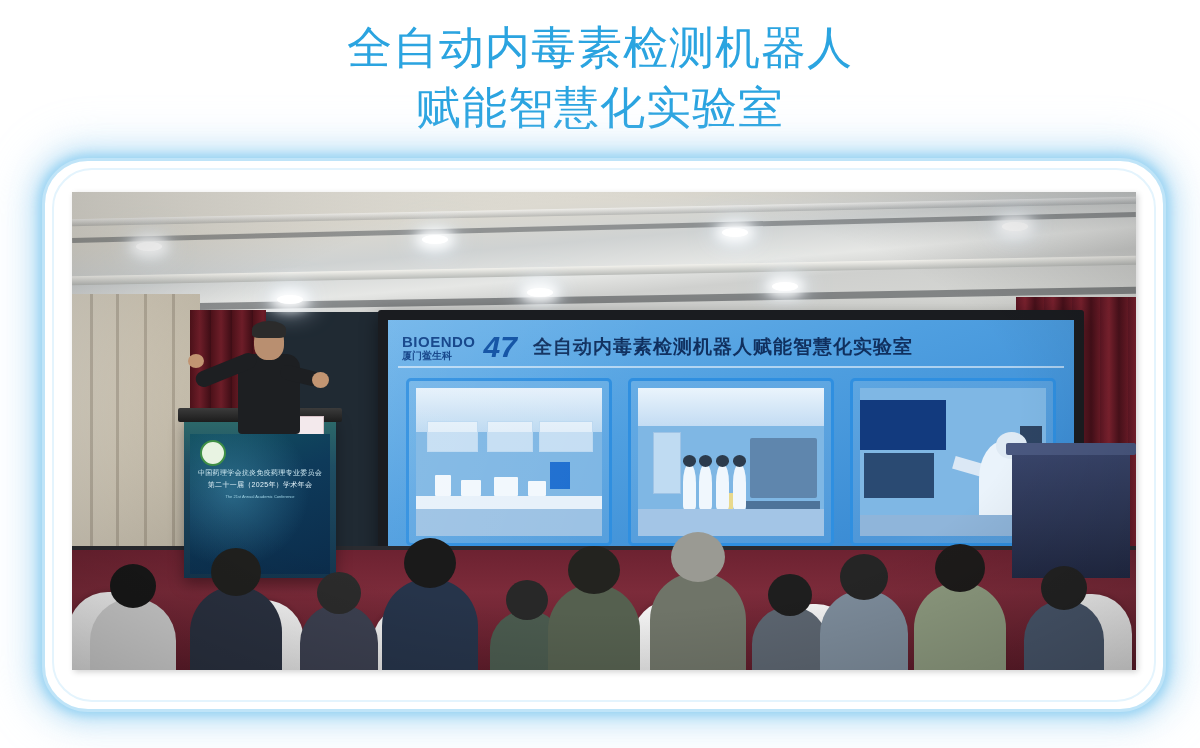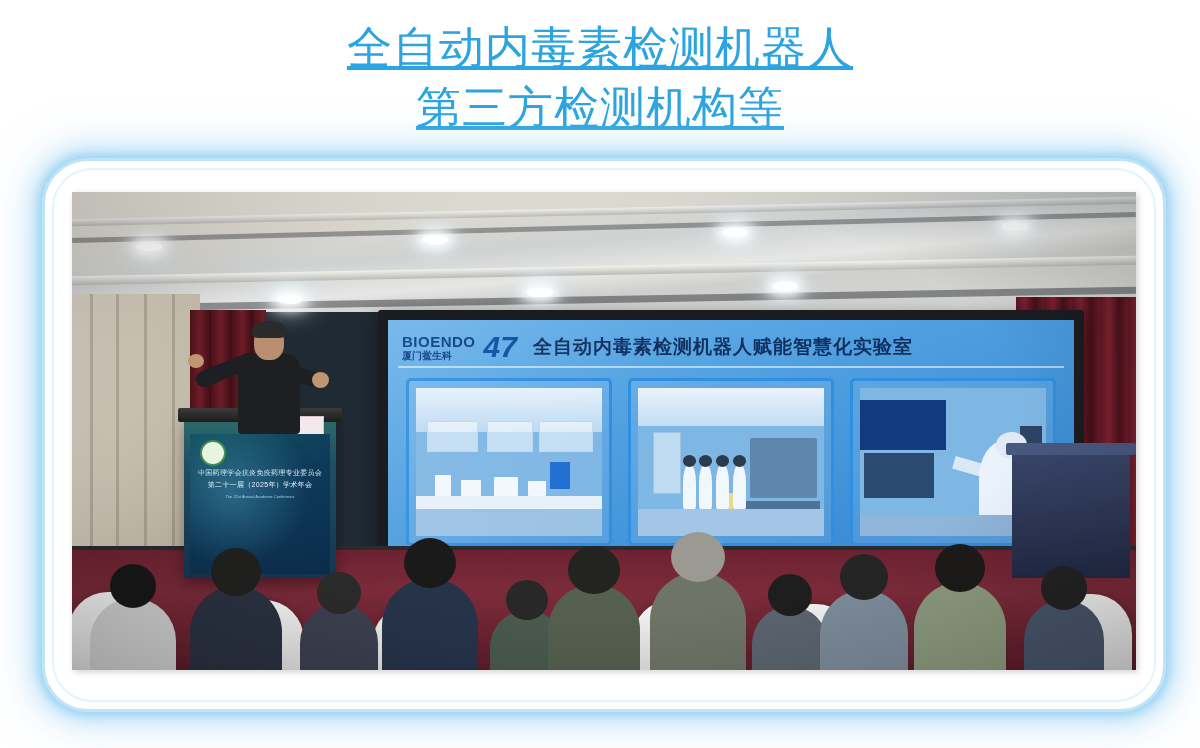--- a/index.html
+++ b/index.html
@@ -27,21 +27,21 @@
     width: 1200px;
     text-align: center;
     color: #2ba4e0;
     font-family: "Liberation Sans", sans-serif;
     font-weight: 400;
     font-size: 45px;
     line-height: 60px;
     letter-spacing: 1px;
     white-space: nowrap;
   }
-  .headline .line { display: block; text-decoration: underline; }
+  .headline .line { display: block; }
 
   
   .photo-frame {
     position: absolute;
     left: 42px;
     top: 158px;
     width: 1118px;
     height: 548px;
     border-radius: 46px;
     border: 3px solid #bfe4f8;
@@ -336,21 +336,21 @@
     pointer-events:none;
   }
 </style>
 </head>
 <body>
 
 <div id="page">
 
   <div class="headline">
     <span class="line">全自动内毒素检测机器人</span>
-    <span class="line">第三方检测机构等</span>
+    <span class="line">赋能智慧化实验室</span>
   </div>
 
   <div class="photo-frame">
     <div class="inner-ring"></div>
   </div>
 
   <div class="photo">
 
     <div class="ceiling">
       <div class="beam b1"></div>

